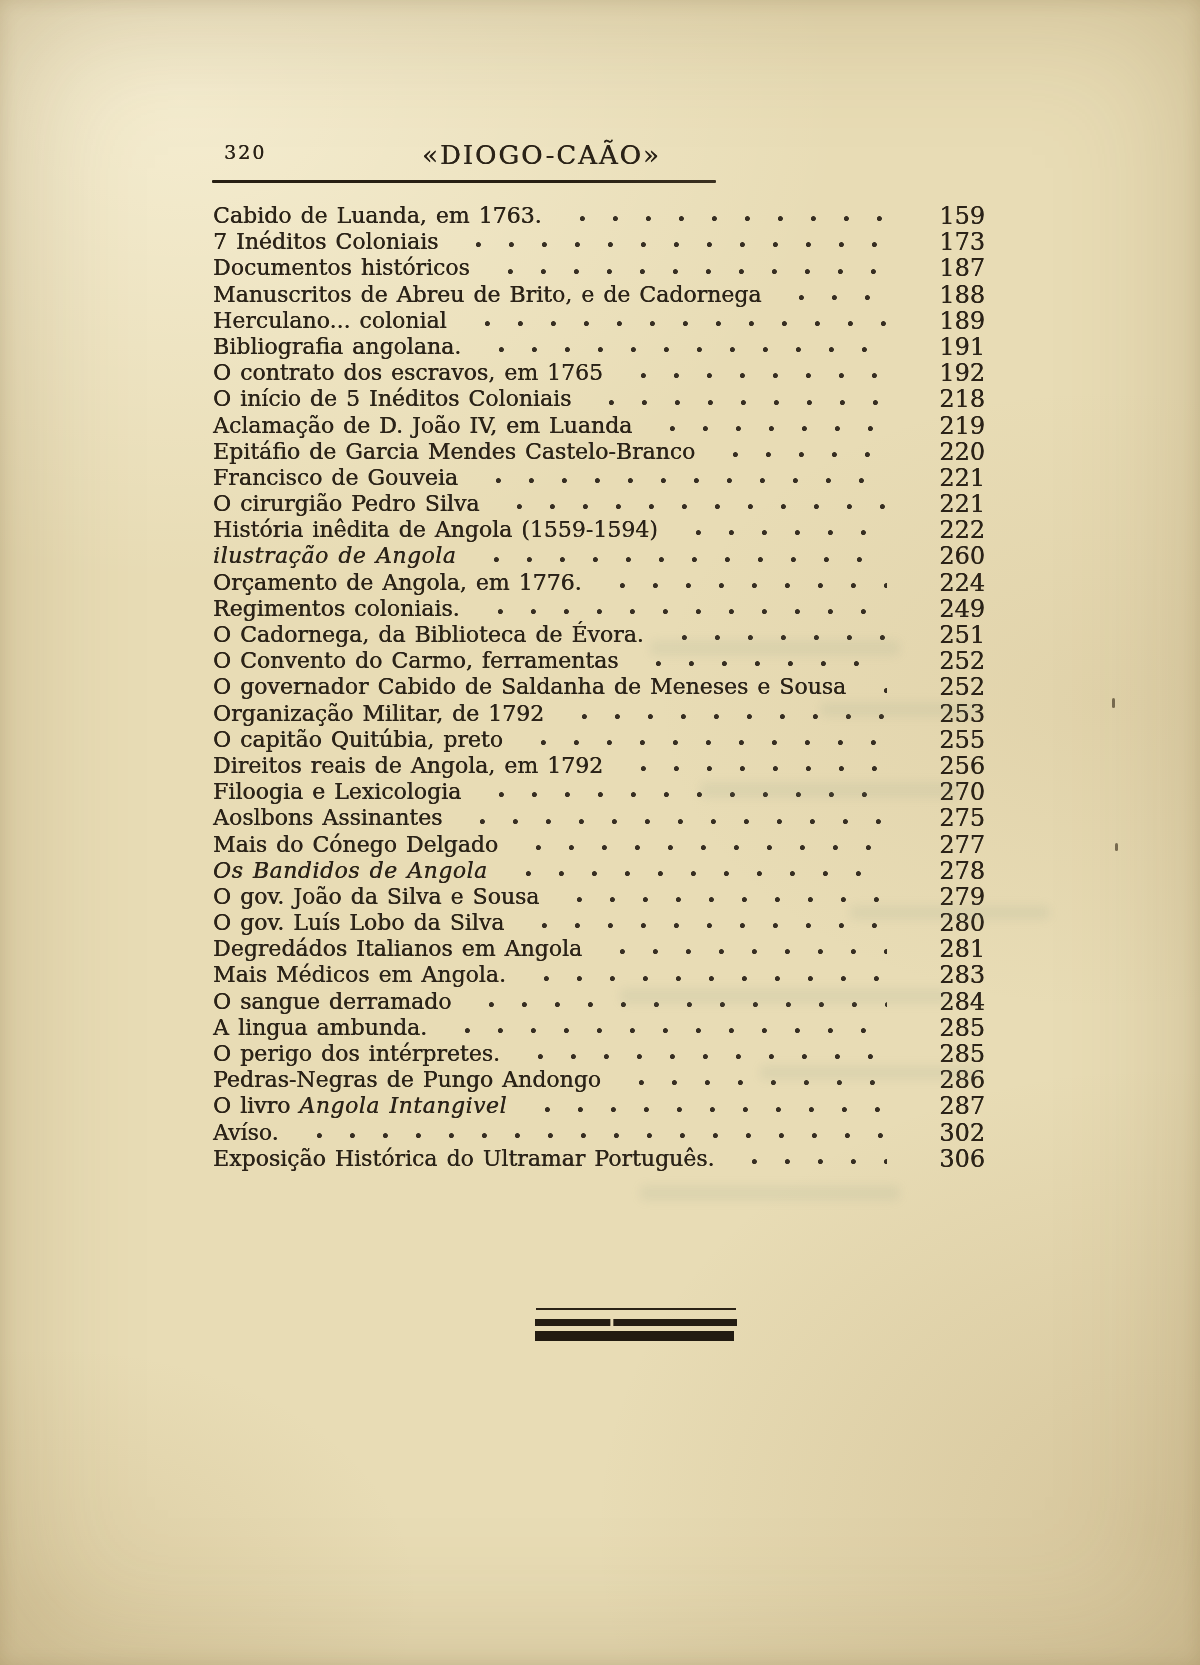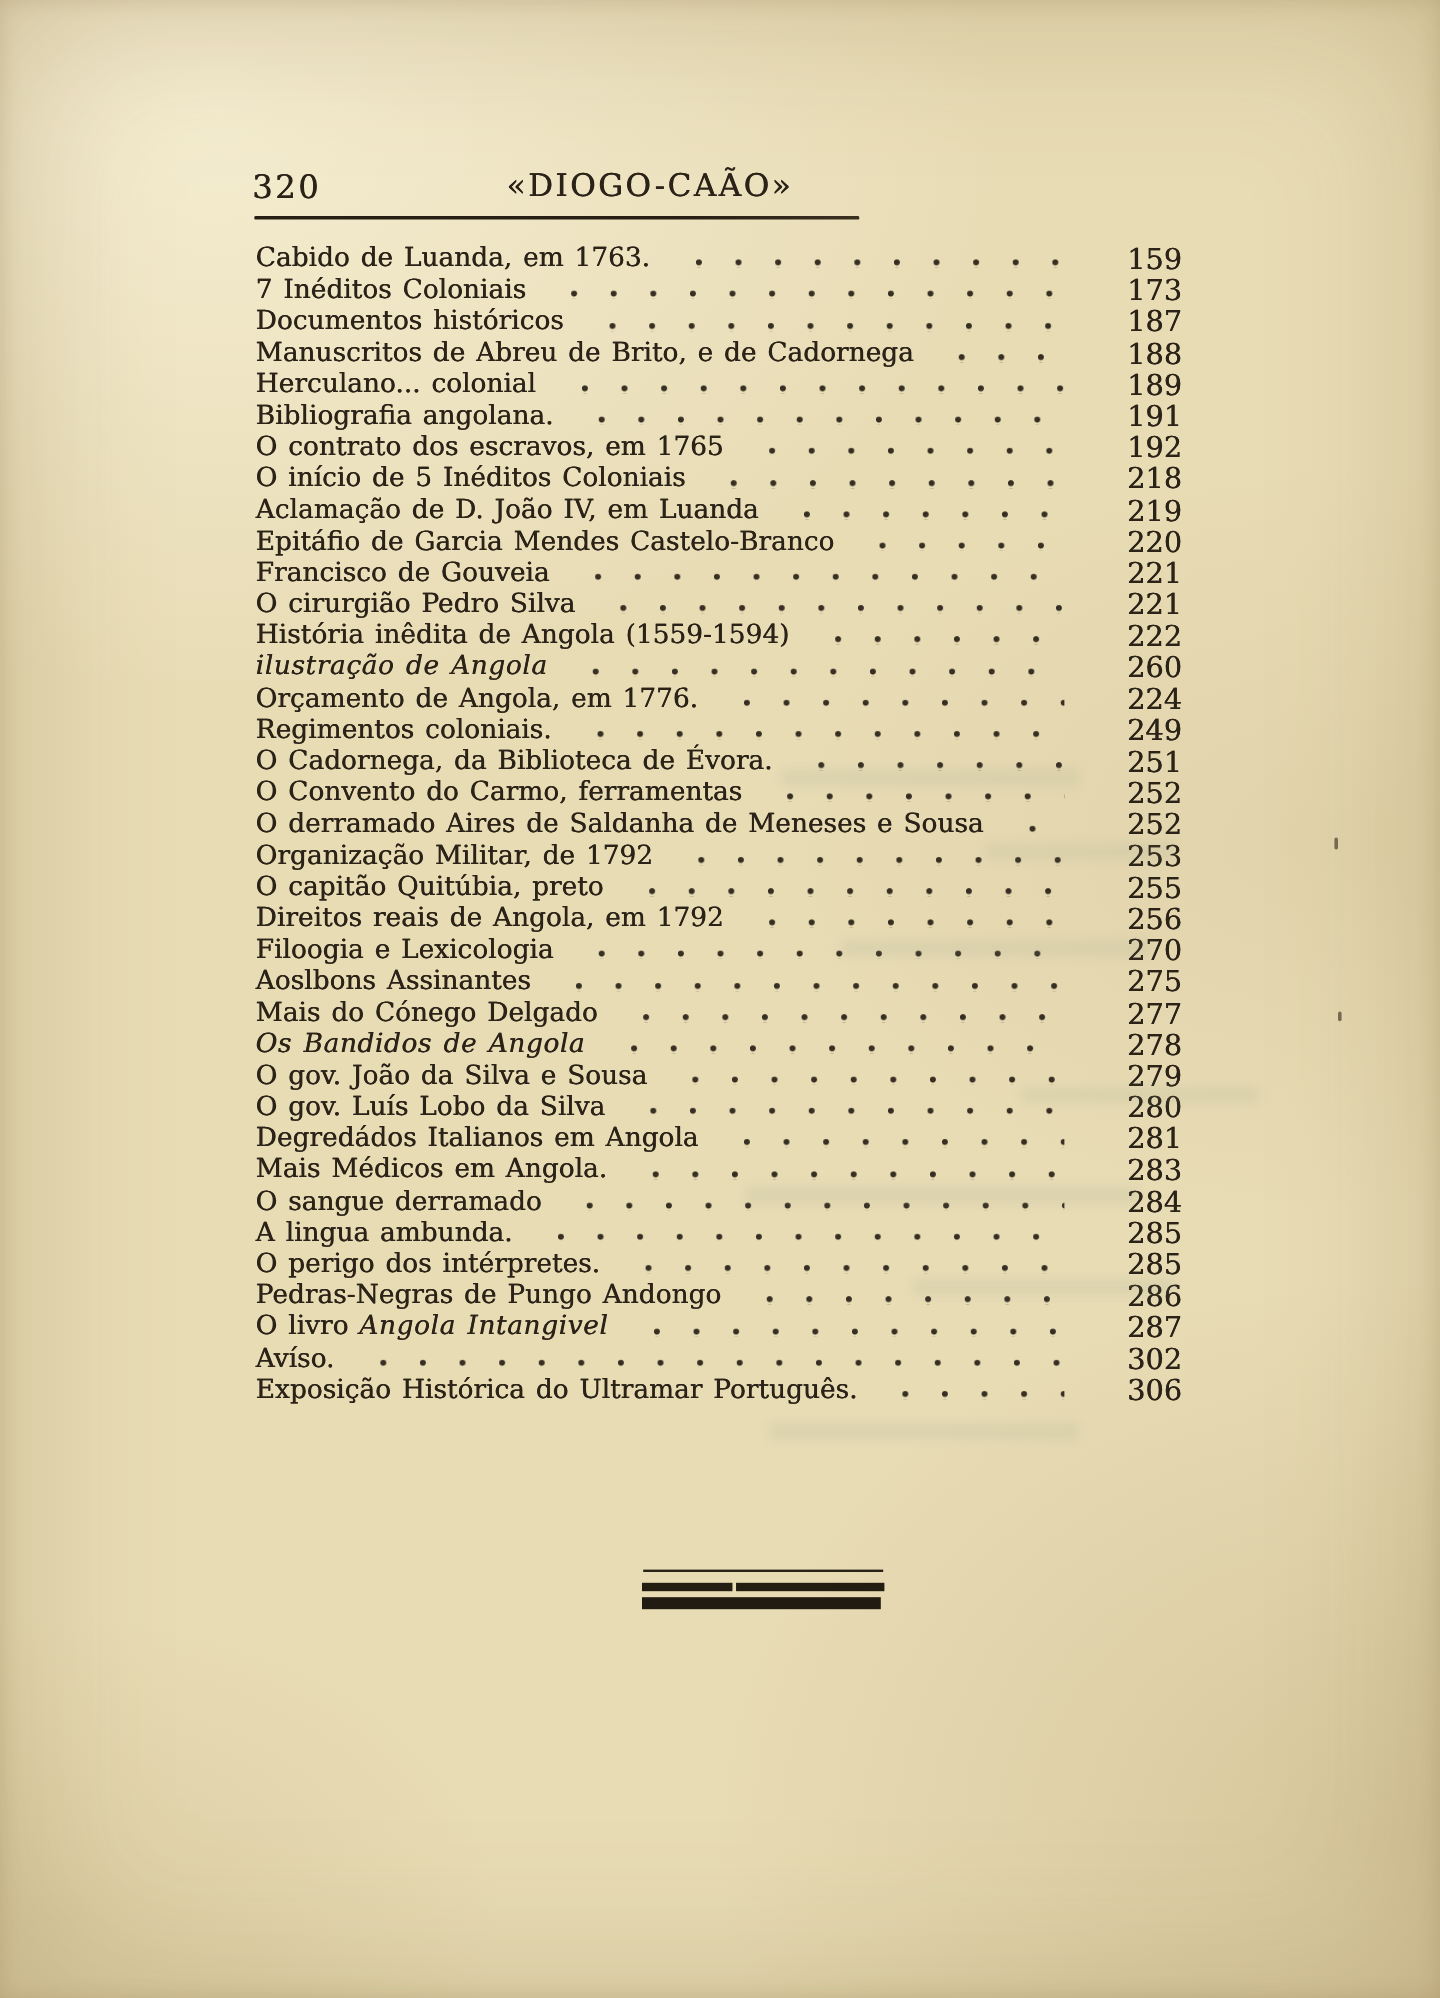--- a/index.html
+++ b/index.html
@@ -13,22 +13,22 @@
       radial-gradient(1100px 800px at 15% 6%, rgba(255,250,230,.55), rgba(255,250,230,0) 60%),
       radial-gradient(900px 750px at 96% 92%, rgba(146,112,58,.20), rgba(146,112,58,0) 62%),
       radial-gradient(750px 520px at 92% 42%, rgba(165,133,82,.10), rgba(165,133,82,0) 60%),
       radial-gradient(620px 420px at 4% 96%, rgba(150,118,62,.14), rgba(150,118,62,0) 60%),
       #e8dcb5;
     box-shadow:inset 0 0 140px rgba(118,90,40,.28), inset 0 0 18px rgba(110,84,38,.18);
     color:var(--ink,#2b2318);
   }
   .txt{ text-shadow:.35px 0 0 currentColor; }
   .pagenum{
-    position:absolute;left:210px;top:141px;
-    font-size:27px;letter-spacing:2px;
+    position:absolute;left:224px;top:141px;
+    font-size:19px;letter-spacing:2px;
   }
   .htitle{
     position:absolute;left:422px;top:140px;
     font-size:26px;letter-spacing:2px;white-space:pre;text-align:right;
   }
   .hrule{
     position:absolute;left:212px;top:180px;width:504px;height:3px;
     background:linear-gradient(90deg,#271f13 70%, #3a3020 100%);
     border-radius:1px;
   }
@@ -174,21 +174,21 @@
     <span class="num">251</span>
   </div>
 
   <div class="row txt">
     <span class="t"><span class="pre">O Convento do Carmo, ferramentas</span><span class="it"></span></span>
     <span class="lead"></span>
     <span class="num">252</span>
   </div>
 
   <div class="row txt">
-    <span class="t"><span class="pre">O derramado Aires de Saldanha de Meneses e Sousa</span><span class="it"></span></span>
+    <span class="t"><span class="pre">O governador Cabido de Saldanha de Meneses e Sousa</span><span class="it"></span></span>
     <span class="lead"></span>
     <span class="num">252</span>
   </div>
 
   <div class="row txt">
     <span class="t"><span class="pre">Organização Militar, de 1792</span><span class="it"></span></span>
     <span class="lead"></span>
     <span class="num">253</span>
   </div>
 

